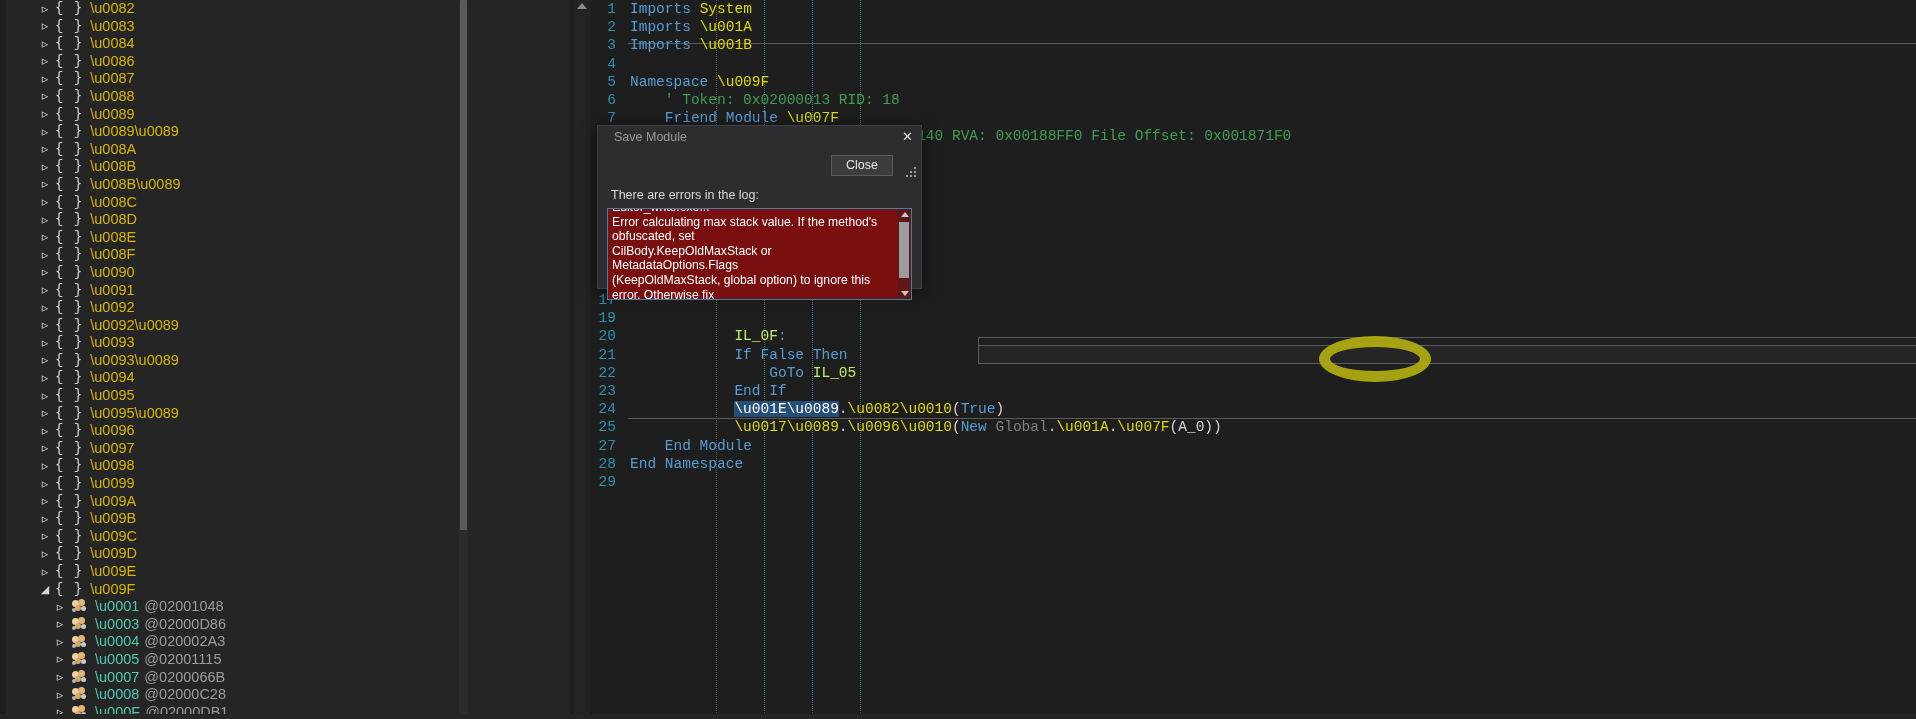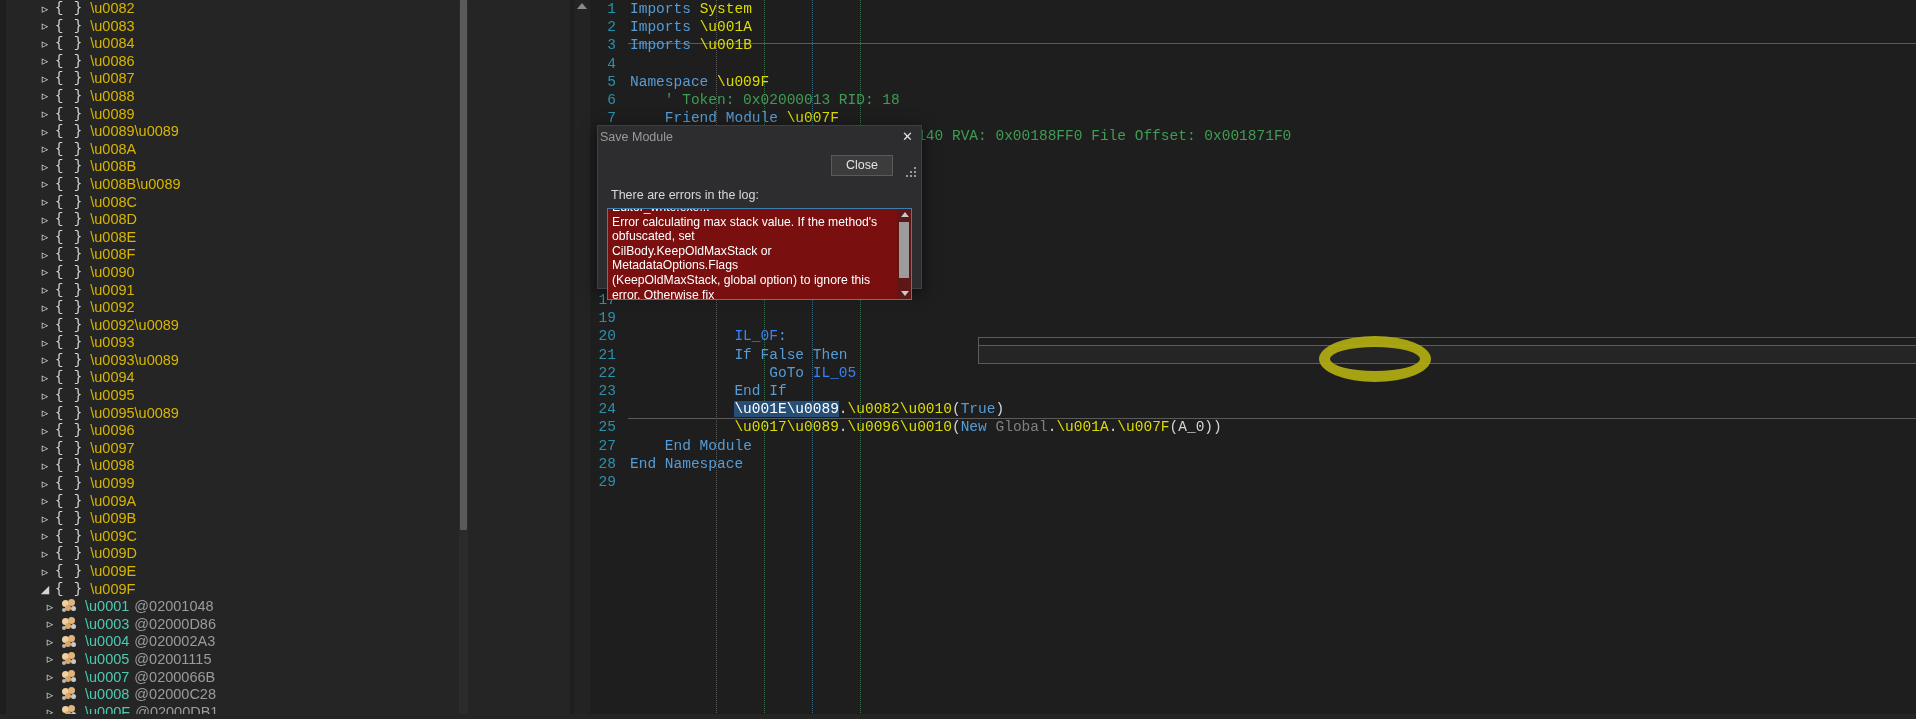--- a/index.html
+++ b/index.html
@@ -82,21 +82,21 @@
   }
   .method-icon i.c1 { width:7px; height:7px; left:2px;  top:1px; background:#f0d0a0; }
   .method-icon i.c2 { width:7px; height:7px; left:8px;  top:0px; background:#e2b478; }
   .method-icon i.c3 { width:6px; height:6px; left:5px;  top:6px; background:#d9a868; }
   .method-icon i.c4 { width:5px; height:5px; left:11px; top:7px; background:#c9c9c9; }
   .method-icon i.c5 { width:4px; height:4px; left:2px;  top:9px; background:#b8b8b8; }
   .tree-label-ns     { color: #d7b500; text-align: center; }
   .tree-label-method { color: #4ec9b0; }
   .tree-label-token  { color: #9b9b9b; padding-left: 5px; }
   .indent-1 { padding-left: 35px; }
-  .indent-2 { padding-left: 40px; }
+  .indent-2 { padding-left: 50px; }
 
   
   #tree-vscroll {
     position: absolute;
     right: 102px; top: 0;
     width: 9px; height: 719px;
     background: #2b2b2b;
   }
   #tree-vthumb {
     position: absolute;
@@ -163,21 +163,21 @@
     text-align: right;
     color: #2b91af;
     padding-right: 14px;
     user-select: none;
   }
   .ctext { flex: 1; position: relative; }
   .kw   { color: #569cd6; }
   .id   { color: #dcdc00; }
   .cmt  { color: #3f9d52; }
   .pun  { color: #d4d4d4; }
-  .lbl  { color: #3b82f6; }
+  .lbl  { color: #bef264; }
   .gray { color: #808080; }
   .attr { color: #4ec9b0; }
   .sel  { background: #264f78; color: #ffffff; }
 
   
   .guide {
     position: absolute;
     top: 0; bottom: 0;
     width: 1px;
     border-left: 1px dotted #5a5a5a;
@@ -253,21 +253,21 @@
   #dialog-titlebar {
     position: relative;
     height: 22px;
     background: #2d2d30;
     display: flex;
     align-items: center;
   }
   #dialog-title {
     color: #9a9a9a;
     font-size: 12.5px;
-    padding-left: 2px;
+    padding-left: 16px;
     user-select: none;
   }
   #dialog-close {
     position: absolute;
     right: 4px; top: 2px;
     width: 19px; height: 18px;
     color: #e2e2e2;
     font-size: 13px;
     line-height: 18px;
     text-align: center;

